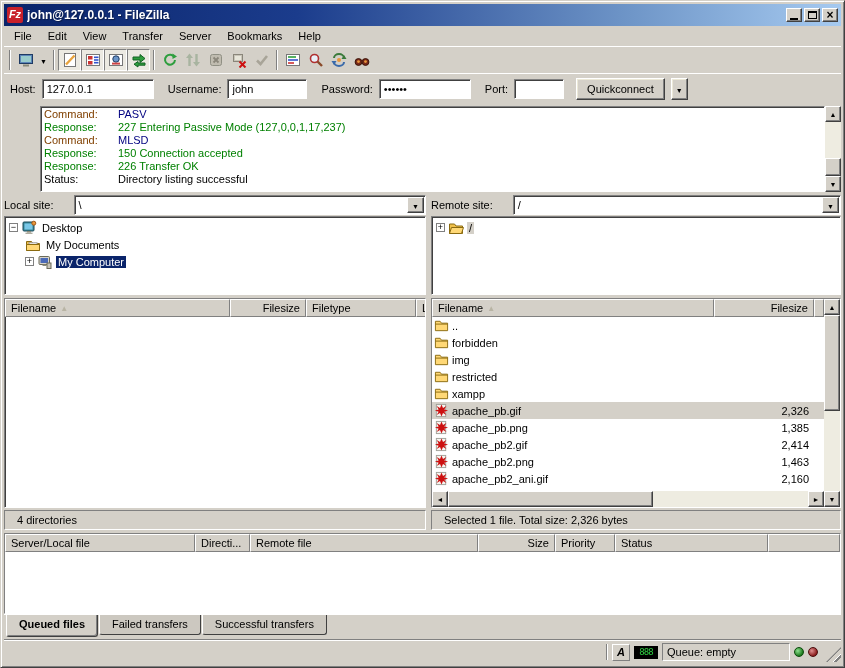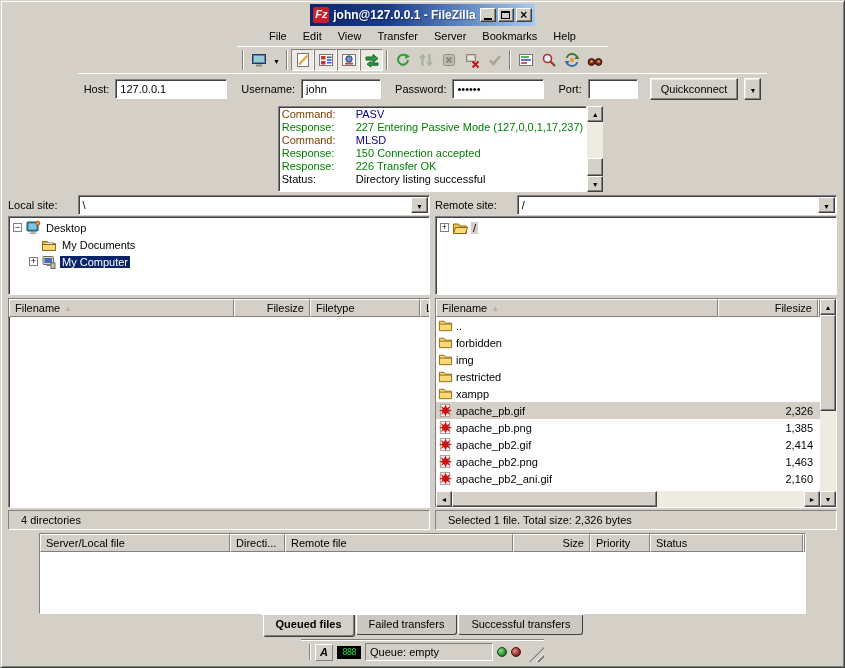--- a/index.html
+++ b/index.html
@@ -6,21 +6,20 @@
   html,body { background:#777; }
   .window {
     width:845px; height:668px;
     background:#d4d0c8;
     border:1px solid; border-color:#d4d0c8 #404040 #404040 #d4d0c8;
     box-shadow: inset 1px 1px 0 #fff, inset -1px -1px 0 #808080;
     padding:3px;
     font-family:"Liberation Sans", sans-serif; font-size:11px; color:#000;
     display:flex; flex-direction:column;
     position:relative;
-    align-items:center;
   }
   
   .titlebar { height:22px; flex:0 0 22px;
     background: linear-gradient(to right,#0a246a,#1b3c8c 35%,#6f96c8 75%,#a6caf0);
     display:flex; align-items:center; padding:0 3px; gap:4px; }
   .appicon { width:16px; height:16px; background:#c8202a; color:#fff;
     font-weight:bold; font-style:italic; font-size:11px; line-height:15px;
     text-align:center; border-radius:2px; flex:0 0 16px; }
   .titletext { color:#fff; font-weight:bold; font-size:12px;
     text-shadow:1px 1px 1px rgba(0,0,0,.4); flex:1;
@@ -106,21 +105,21 @@
     border:1px solid; border-color:#fff #404040 #404040 #fff;
     box-shadow: inset -1px -1px 0 #808080;
     display:flex; align-items:center; justify-content:center; }
   .treebox { height:79px; flex:0 0 79px; margin-top:1px; background:#fff;
     border:1px solid; border-color:#808080 #fff #fff #808080;
     box-shadow: inset 1px 1px 0 #404040; padding:2px 1px; overflow:hidden; }
   .titem { height:17px; display:flex; align-items:center; gap:3px; }
   .expbox { width:9px; height:9px; background:#fff; border:1px solid #808080;
     font-size:9px; line-height:7px; text-align:center; color:#000; flex:0 0 9px; }
   .indent0 { padding-left:3px; } .indent1 { padding-left:19px; }
-  .indent1b { padding-left:31px; }
+  .indent1b { padding-left:19px; }
   .tlabel { padding:0 2px; white-space:nowrap; }
   .tlabel.sel-active { background:#0a246a; color:#fff; }
   .tlabel.sel-inactive { background:#d4d0c8; color:#000; }
   .ticon16 { width:16px; height:16px; flex:0 0 16px; }
   
   .listbox { flex:1; margin-top:3px; display:flex; 
     border:1px solid; border-color:#808080 #fff #fff #808080;
     box-shadow: inset 1px 1px 0 #404040; background:#fff; overflow:hidden; }
   .listflex { flex:1; display:flex; overflow:hidden; }
   .listmain { flex:1; display:flex; flex-direction:column; overflow:hidden; }

